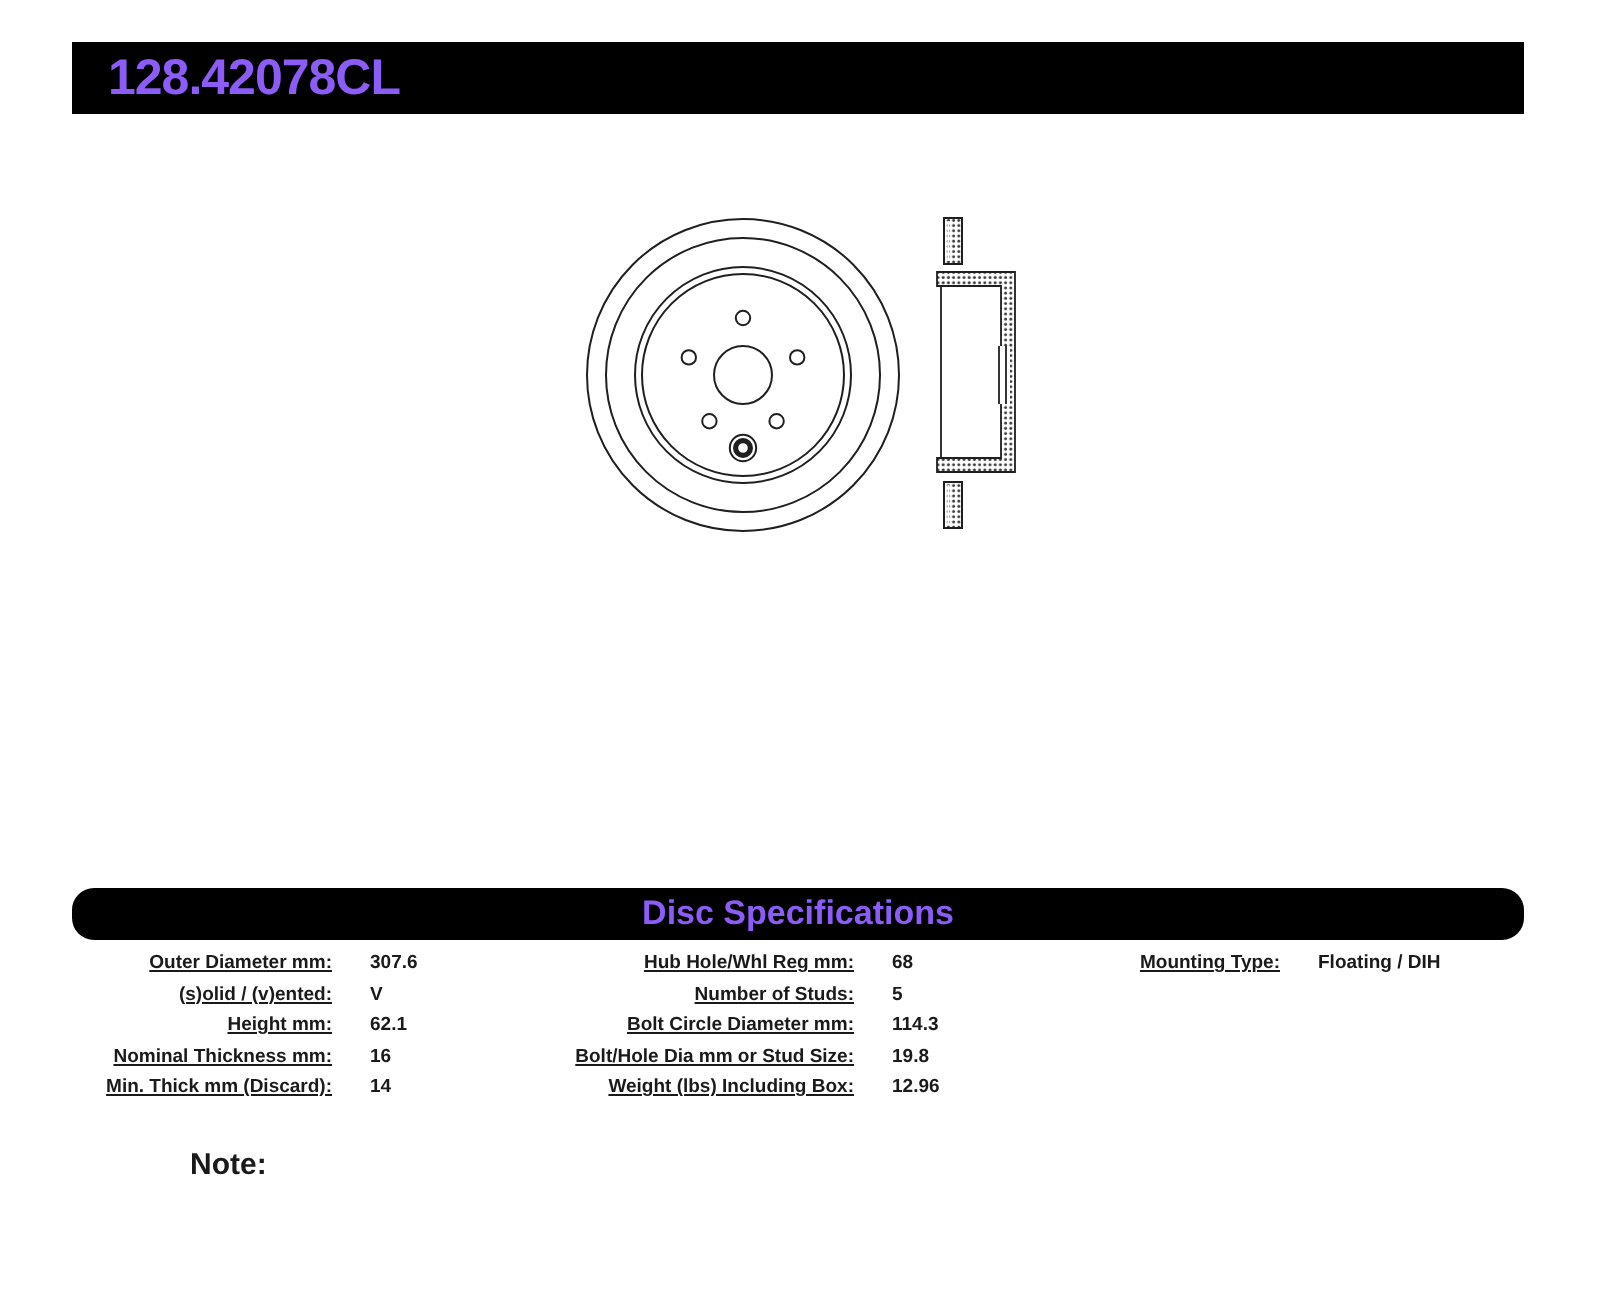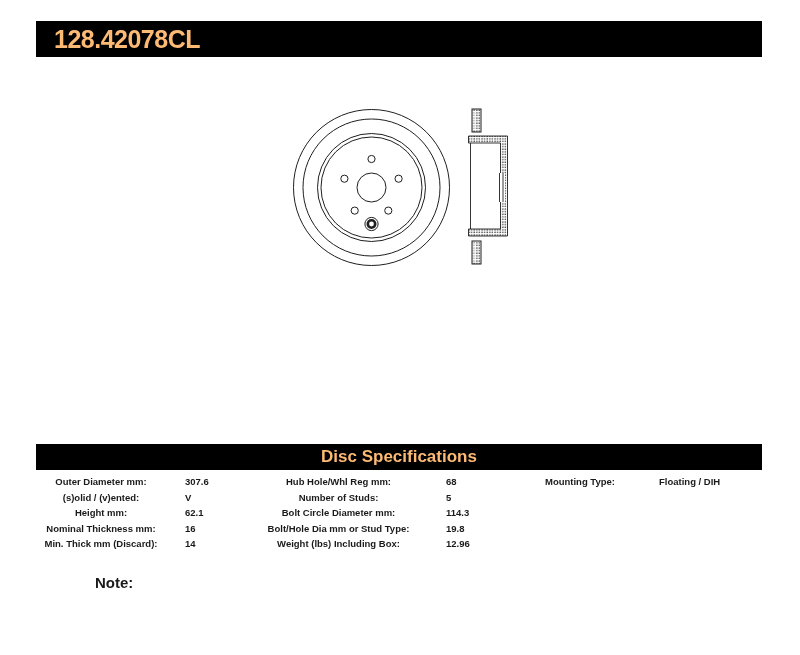--- a/index.html
+++ b/index.html
@@ -10,21 +10,21 @@
     overflow:hidden;
     font-family:"Liberation Sans",sans-serif;
     color:#1a1a1a;
     -webkit-font-smoothing:antialiased;
   }
   .black-bar{
     position:absolute;
     left:36px;
     width:726px;
     background:#000000;
-    color:#fdba74;
+    color:#8b5cf6;
     box-sizing:border-box;
   }
   .header-bar{
     top:21px;
     height:36px;
     display:flex;
     align-items:center;
     justify-content:space-between;
     padding:0 18px;
     font-size:25px;
@@ -32,41 +32,42 @@
     letter-spacing:-0.5px;
   }
   .spec-bar{
     top:444px;
     height:26px;
     display:flex;
     align-items:center;
     justify-content:center;
     font-size:17px;
     font-weight:bold;
+    border-radius:11px;
   }
   .drawing{
     position:absolute;
     left:270px;
     top:95px;
     width:250px;
     height:180px;
   }
   .spec-col{
     position:absolute;
     top:474px;
     font-size:9.5px;
     font-weight:bold;
     line-height:15.5px;
     white-space:nowrap;
   }
   .spec-col.col1{left:36px;}
   .spec-col.col2{left:250px;}
   .spec-col.col3{left:520px;}
   .spec-row{display:flex;}
-  .spec-label{display:inline-block;text-align:center;}
+  .spec-label{display:inline-block;text-align:right;text-decoration:underline;}
   .col1 .spec-label{width:130px;}
   .col2 .spec-label{width:177px;}
   .col3 .spec-label{width:120px;}
   .spec-value{margin-left:19px;}
   .note-label{
     position:absolute;
     left:95px;
     top:574px;
     font-size:15px;
     font-weight:bold;
@@ -153,21 +154,21 @@
   </div>
   <div class="spec-row">
     <span class="spec-label">Number of Studs:</span>
     <span class="spec-value">5</span>
   </div>
   <div class="spec-row">
     <span class="spec-label">Bolt Circle Diameter mm:</span>
     <span class="spec-value">114.3</span>
   </div>
   <div class="spec-row">
-    <span class="spec-label">Bolt/Hole Dia mm or Stud Type:</span>
+    <span class="spec-label">Bolt/Hole Dia mm or Stud Size:</span>
     <span class="spec-value">19.8</span>
   </div>
   <div class="spec-row">
     <span class="spec-label">Weight (lbs) Including Box:</span>
     <span class="spec-value">12.96</span>
   </div>
 </div>
 
 <div class="spec-col col3">
   <div class="spec-row">

